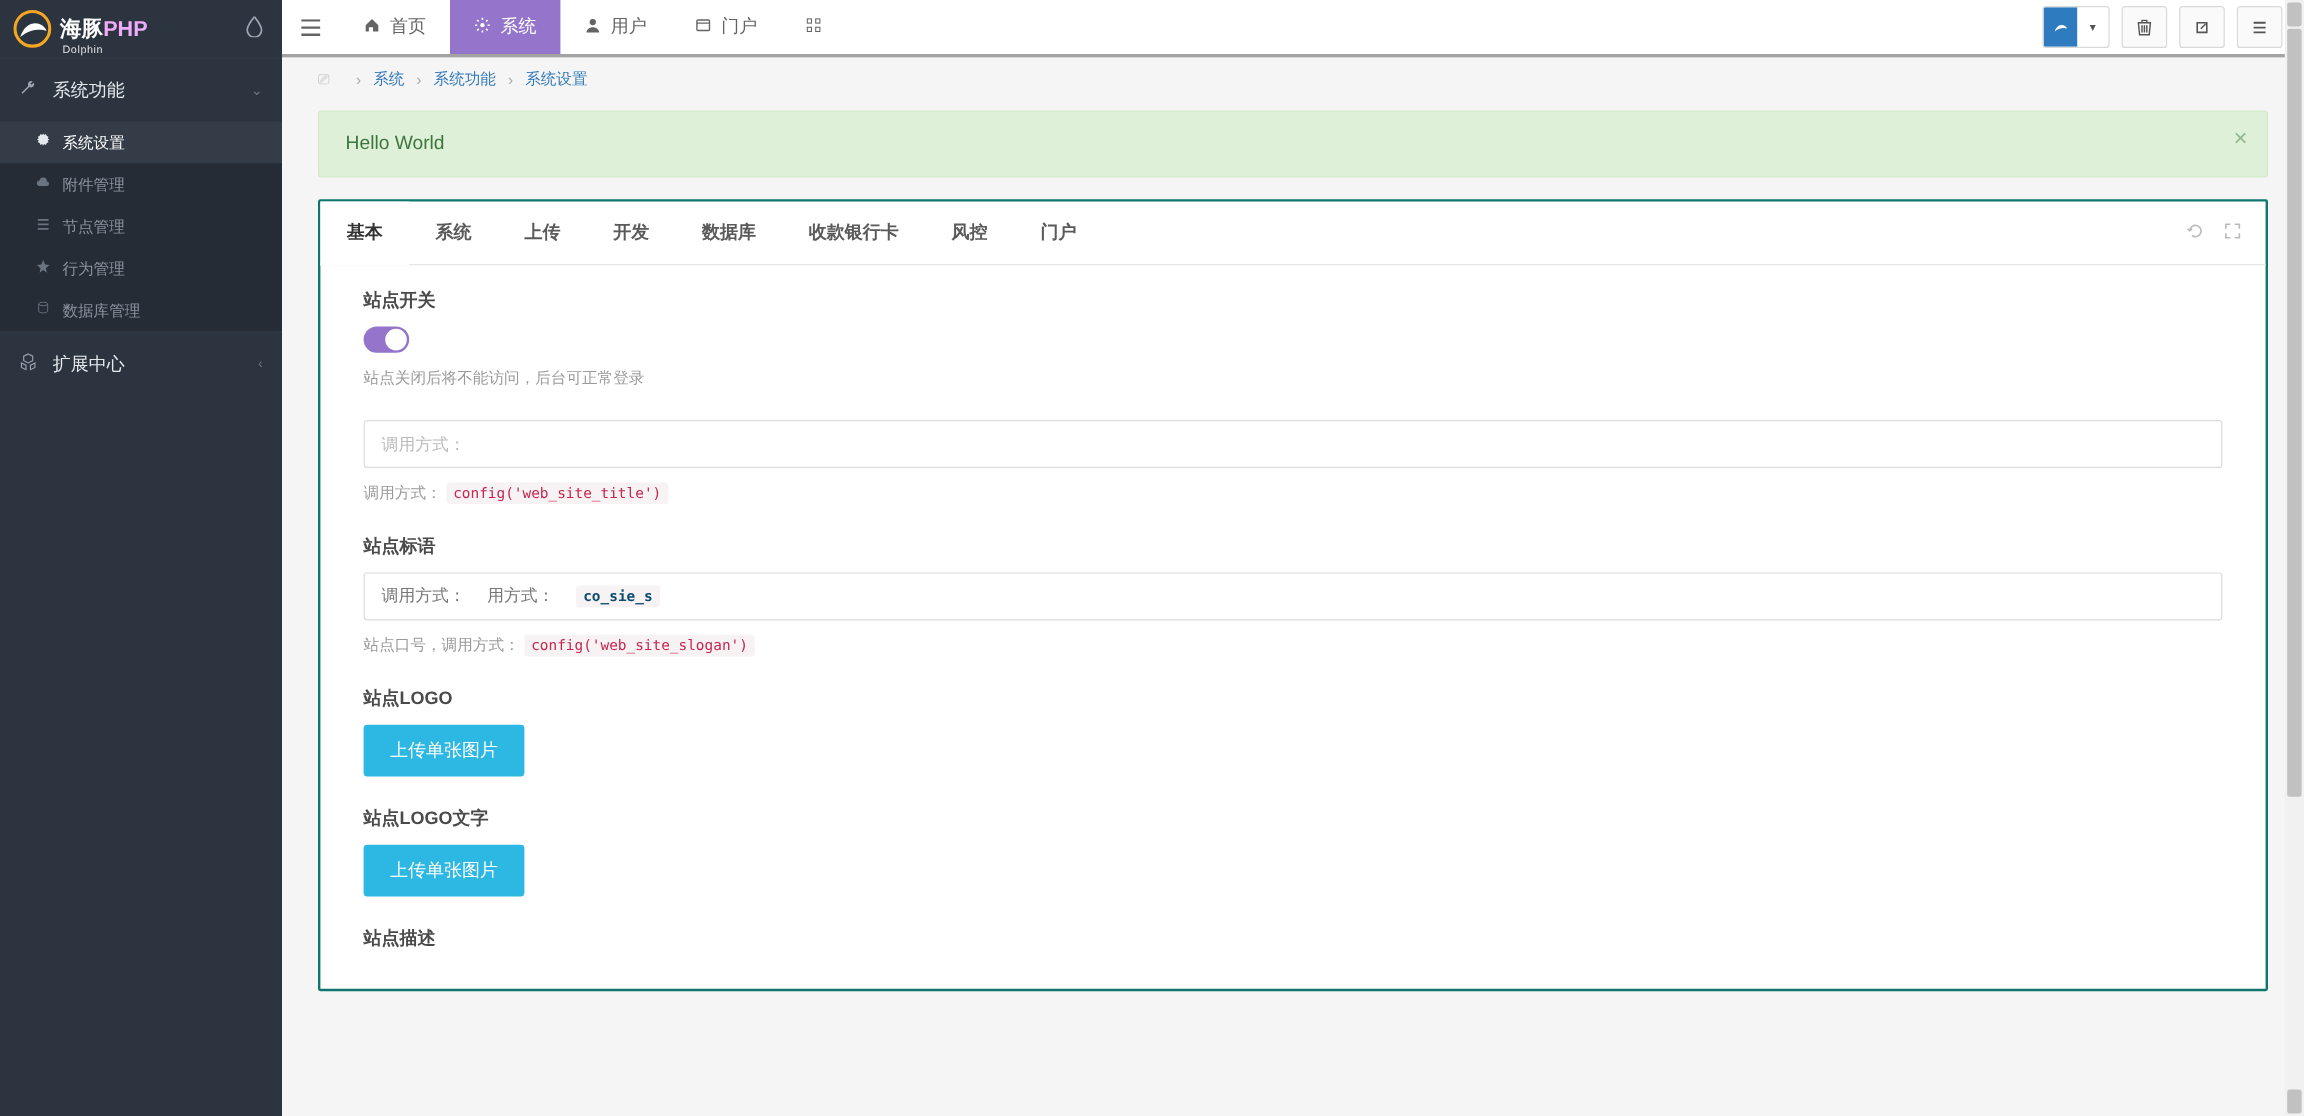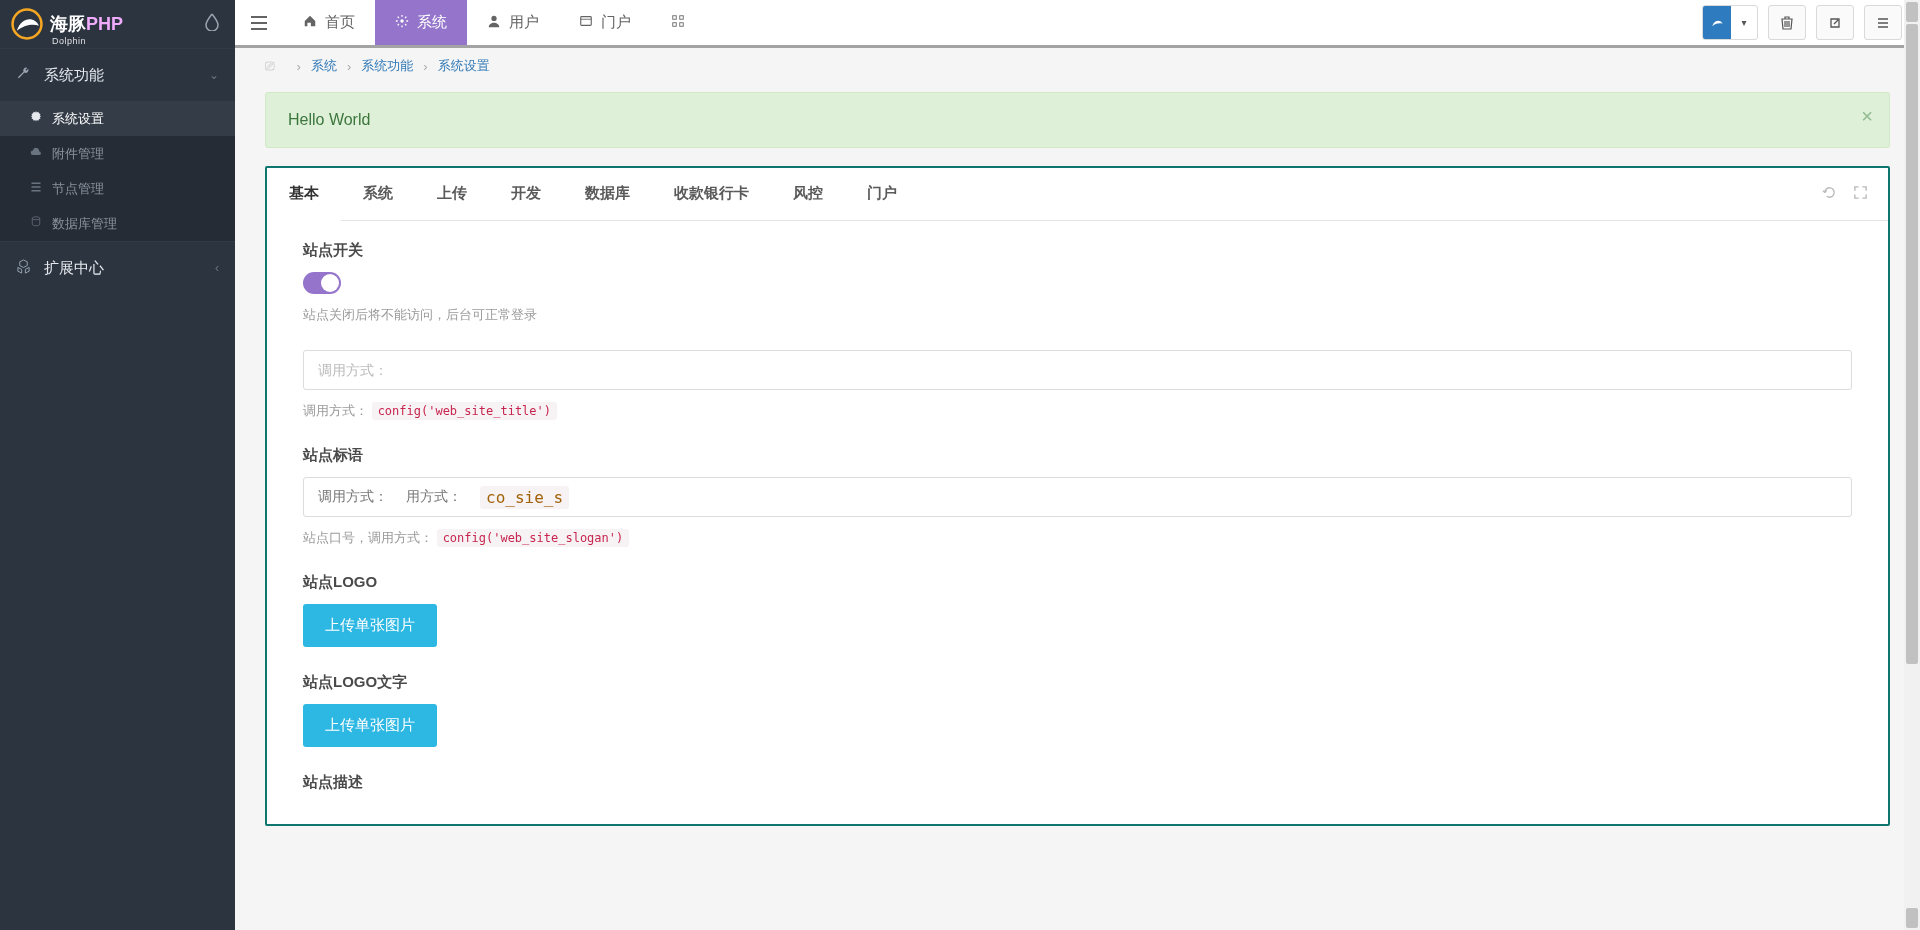--- a/index.html
+++ b/index.html
@@ -59,21 +59,21 @@
 .form{padding:20px 36px;}
 .field{margin-bottom:26px;}
 .lbl{font-size:15px;font-weight:700;color:#4a4a4a;margin-bottom:12px;}
 .switch{width:38px;height:22px;border-radius:22px;background:#9475cb;position:relative;cursor:pointer;}
 .switch::after{content:"";position:absolute;right:2px;top:2px;width:18px;height:18px;background:#fff;border-radius:50%;}
 .help{color:#9a9a9a;font-size:13px;margin-top:12px;}
 .help code{background:#f7f2f4;color:#c7254e;padding:2px 6px;border-radius:3px;font-family:Consolas,monospace;font-size:12px;}
 .text-input{width:100%;height:40px;border:1px solid #dcdcdc;border-radius:3px;padding:0 14px;font-size:14px;color:#333;}
 .text-input::placeholder{color:#bbb;}
 .slogan-row{display:flex;align-items:center;border:1px solid #dcdcdc;border-radius:3px;height:40px;padding:0 14px;font-size:14px;color:#777;gap:18px;}
-.slogan-row code{background:#f7f2f4;color:#a16207;padding:2px 6px;border-radius:3px;font-family:Consolas,monospace;font-size:16px;}
+.slogan-row code{background:#f7f2f4;color:#0c4a6e;padding:2px 6px;border-radius:3px;font-family:Consolas,monospace;font-size:12px;font-weight:bold;}
 .upload-btn{background:#2db7e3;color:#fff;border:none;border-radius:3px;padding:12px 22px;font-size:15px;cursor:pointer;}
 
 .vscroll{position:absolute;right:0;top:0;width:16px;height:930px;background:#f1f1f1;}
 .vscroll .thumb{position:absolute;right:2px;width:12px;border-radius:2px;background:#c1c1c1;}
 </style>
 </head>
 <body>
 
 <div class="app">
   <aside class="sidebar">
@@ -112,20 +112,26 @@
             <span class="sic"><svg width="12" height="12" viewBox="0 0 16 16">
                 <path d="M4 12a3 3 0 0 1 0-6 4 4 0 0 1 8 1 2.5 2.5 0 0 1 0 5z" fill="currentColor"></path>
               </svg></span>
             <span>附件管理</span>
           </li>
           <li>
             <span class="sic"><svg width="12" height="12" viewBox="0 0 16 16">
                 <path d="M2 3h12M2 8h12M2 13h12" stroke="currentColor" stroke-width="2"></path>
               </svg></span>
             <span>节点管理</span>
+          </li>
+          <li>
+            <span class="sic"><svg width="12" height="12" viewBox="0 0 16 16">
+                <path d="M8 1l2 5 5 .5-4 3.5 1 5-4-3-4 3 1-5-4-3.5 5-.5z" fill="currentColor"></path>
+              </svg></span>
+            <span>行为管理</span>
           </li>
           <li>
             <span class="sic"><svg width="12" height="12" viewBox="0 0 16 16">
                 <ellipse cx="8" cy="3" rx="5" ry="2" fill="none" stroke="currentColor"></ellipse>
                 <path d="M3 3v8c0 1 2 2 5 2s5-1 5-2V3" fill="none" stroke="currentColor"></path>
               </svg></span>
             <span>数据库管理</span>
           </li>
         </ul>
     </div>

